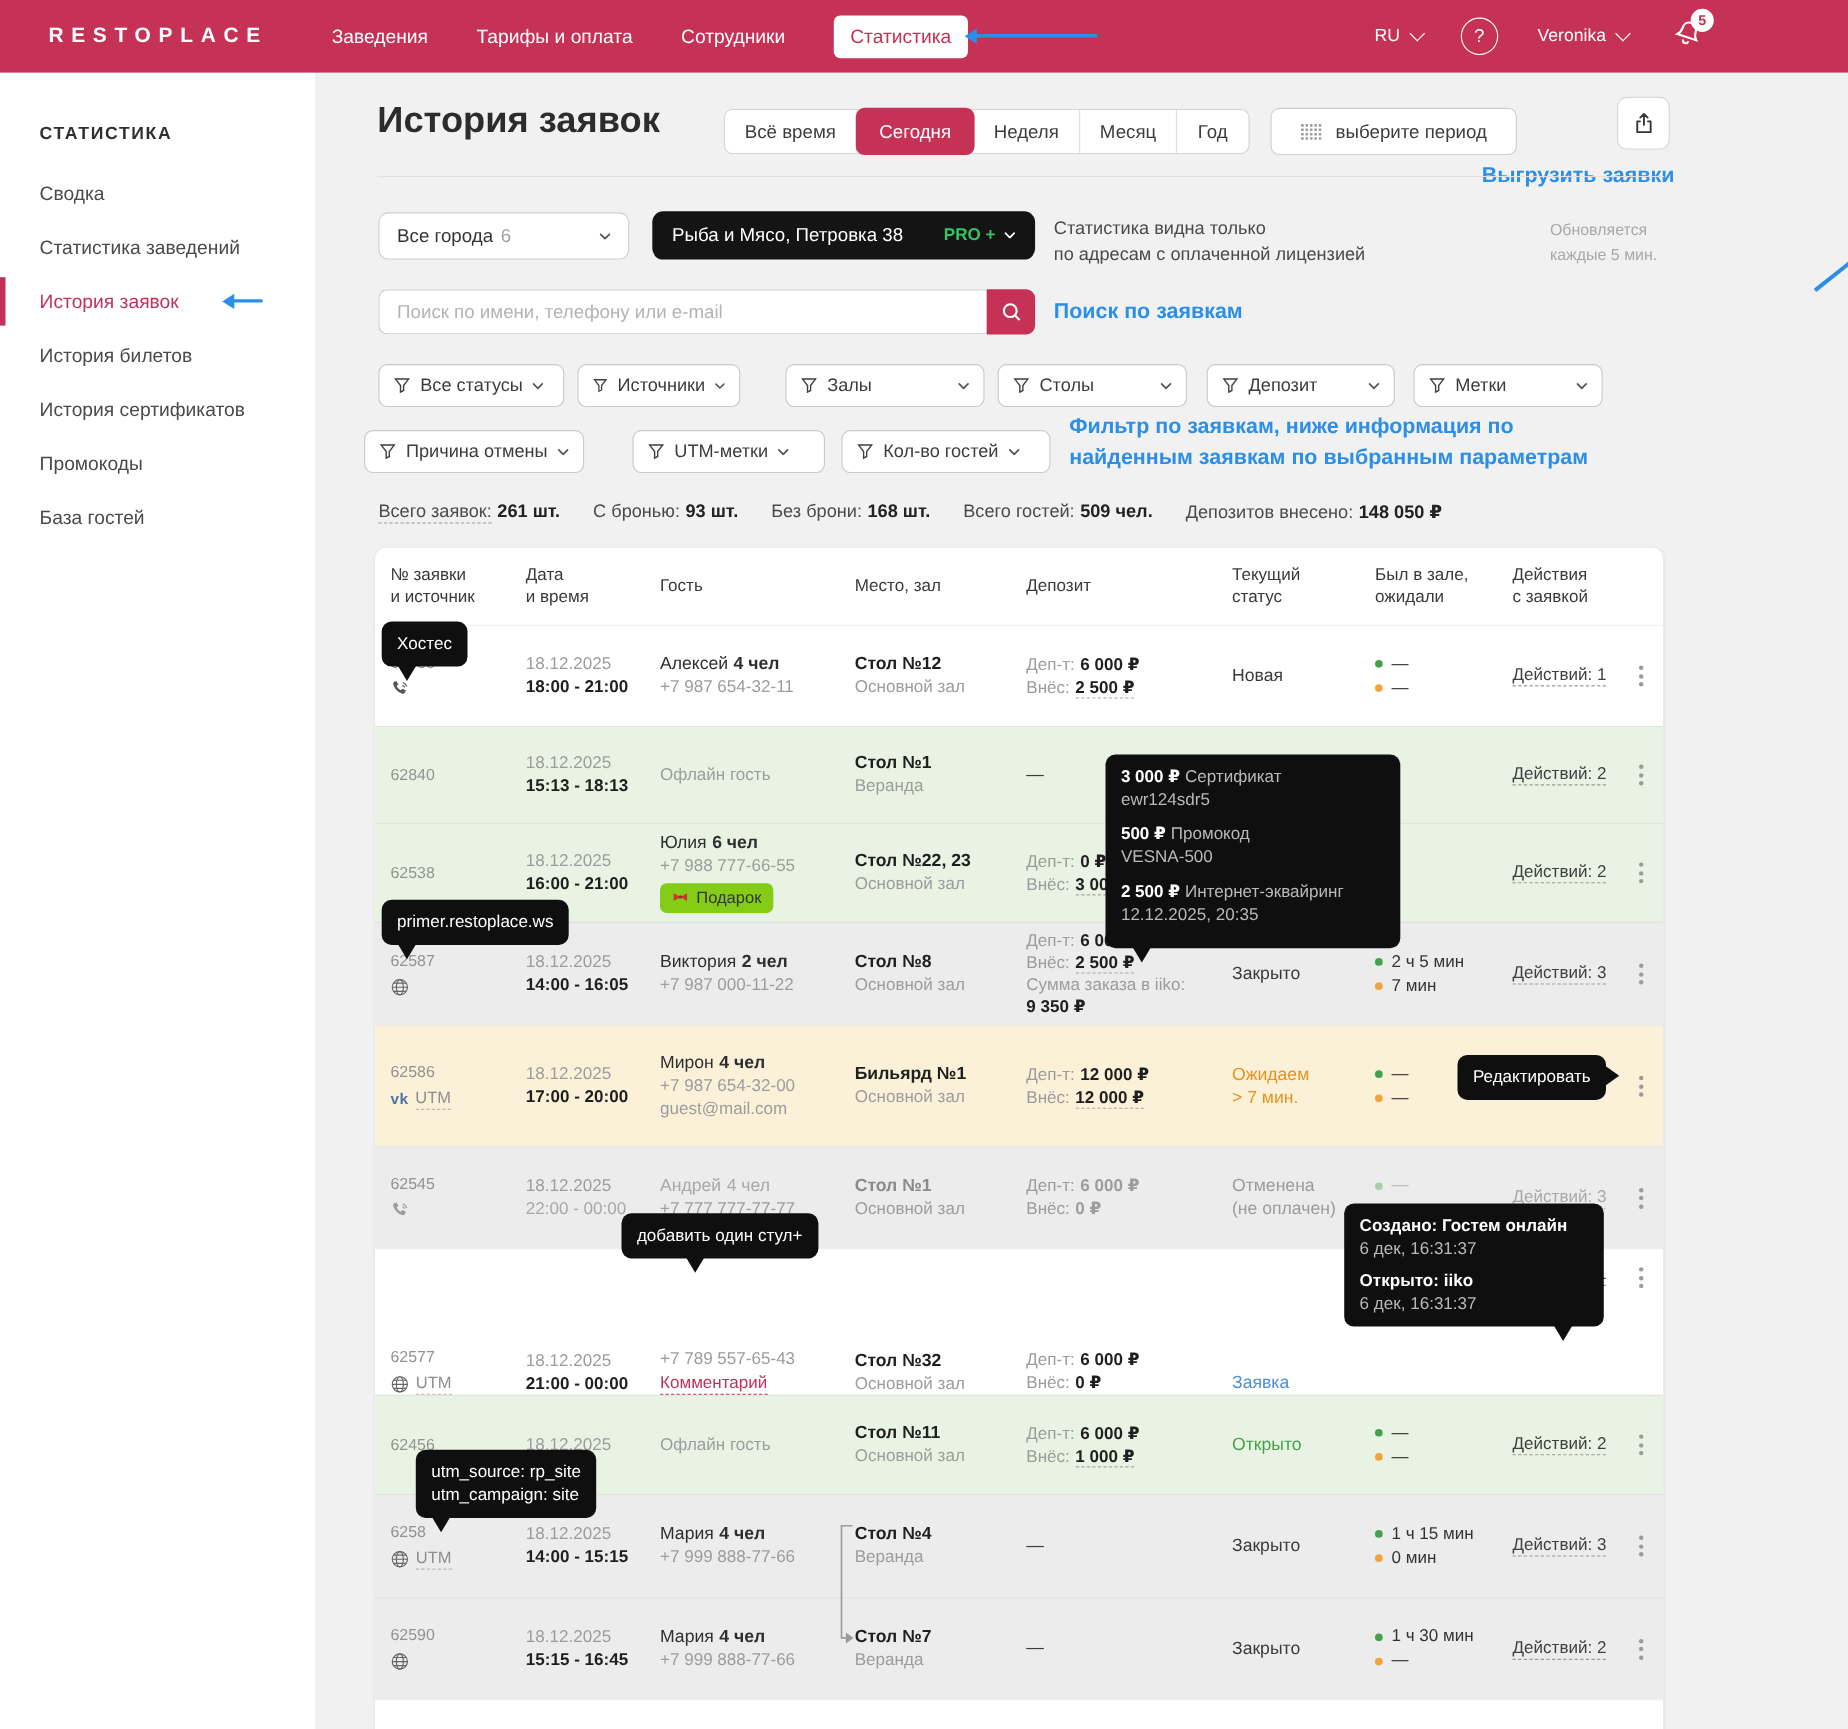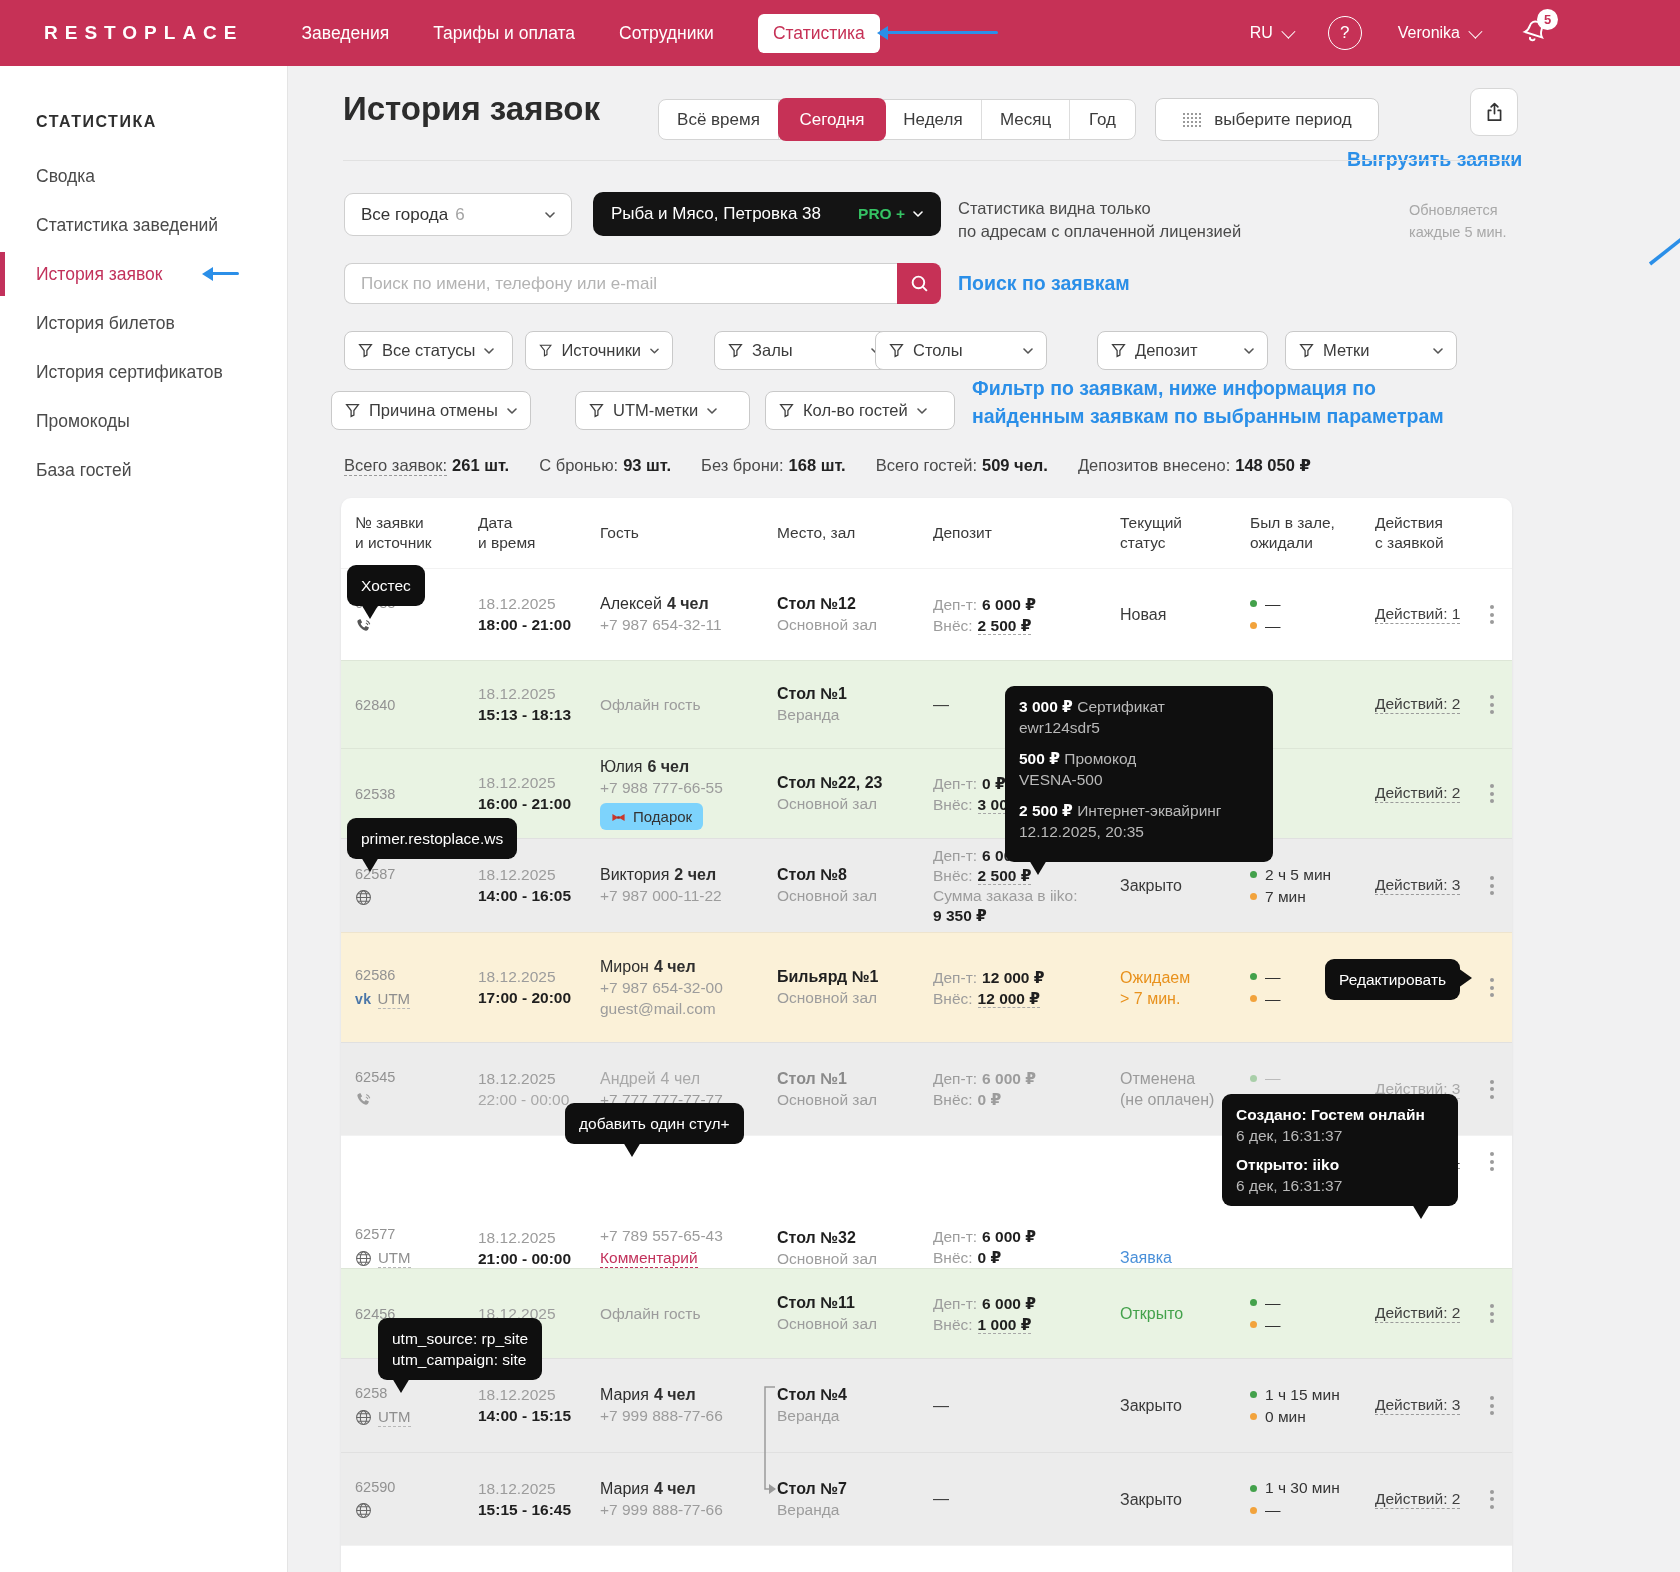--- a/index.html
+++ b/index.html
@@ -73,21 +73,21 @@
   .bg-green{background:#e9f3e3}.bg-gray{background:#ececec}.bg-cream{background:#fbf1d8}
   .num{font-size:14.5px;color:#929292}
   .src{display:flex;align-items:center;margin-top:7px;gap:6px}
   .utm{font-size:15px;color:#8e8e8e;border-bottom:1px dashed #b8b8b8;line-height:18px;cursor:pointer}
   .date{font-size:15.5px;color:#9c9c9c}
   .time{font-size:15.5px;font-weight:bold;color:#1f1f1f;margin-top:3px}
   .gname{font-size:16px;color:#2e2e2e}
   .gname b{margin-left:5px}
   .gphone,.gmail{font-size:15.5px;color:#9c9c9c;margin-top:3px}
   .glink{font-size:15.5px;color:#c2315b;border-bottom:1px dashed #c2315b;align-self:flex-start;margin-top:4px;cursor:pointer}
-  .gbadge{display:inline-flex;align-items:flex-end;gap:7px;background:#7dd3fc;border-radius:6px;padding:5px 11px;font-size:15px;color:#333;margin-top:6px;align-self:flex-start}
+  .gbadge{display:inline-flex;align-items:flex-start;gap:7px;background:#84cc16;border-radius:6px;padding:5px 11px;font-size:15px;color:#333;margin-top:6px;align-self:flex-start}
   .tbl{font-size:16px;font-weight:bold;color:#1f1f1f}
   .hall{font-size:15.5px;color:#9c9c9c;margin-top:3px}
   .depl{font-size:15.5px;color:#9c9c9c;line-height:21px;white-space:nowrap}
   .depl b{color:#1f1f1f;margin-left:5px}
   .udot{border-bottom:1px dashed #a8a8a8;cursor:pointer}
   .dep-dash{font-size:16px;color:#3c3c3c}
   .st{font-size:16px;line-height:21px}
   .st-dark{color:#3a3a3a}.st-orange{color:#e8911c}.st-blue{color:#4a90d9}.st-green{color:#43a14b}.st-mutst{color:#9b9b9b}
   .trk{display:flex;align-items:center;gap:8px;font-size:15.5px;color:#333;line-height:22px}
   .dot{width:7px;height:7px;border-radius:50%;flex:none}
@@ -239,21 +239,21 @@
     </div>
   <div class="fbtn" style="left:427px;top:265px;width:181px">
       <svg class="fi" viewBox="0 0 14 14">
         <path d="M1.5 1.5h11L8.3 7v4.2l-2.6 1.3V7z"></path>
       </svg>
       <span>Залы</span>
       <svg class="ch mla" viewBox="0 0 10 6">
         <path d="M1 1l4 4 4-4"></path>
       </svg>
     </div>
-  <div class="fbtn" style="left:588px;top:265px;width:172px">
+  <div class="fbtn" style="left:620px;top:265px;width:172px">
       <svg class="fi" viewBox="0 0 14 14">
         <path d="M1.5 1.5h11L8.3 7v4.2l-2.6 1.3V7z"></path>
       </svg>
       <span>Столы</span>
       <svg class="ch mla" viewBox="0 0 10 6">
         <path d="M1 1l4 4 4-4"></path>
       </svg>
     </div>
   <div class="fbtn" style="left:810px;top:265px;width:171px">
       <svg class="fi" viewBox="0 0 14 14">

